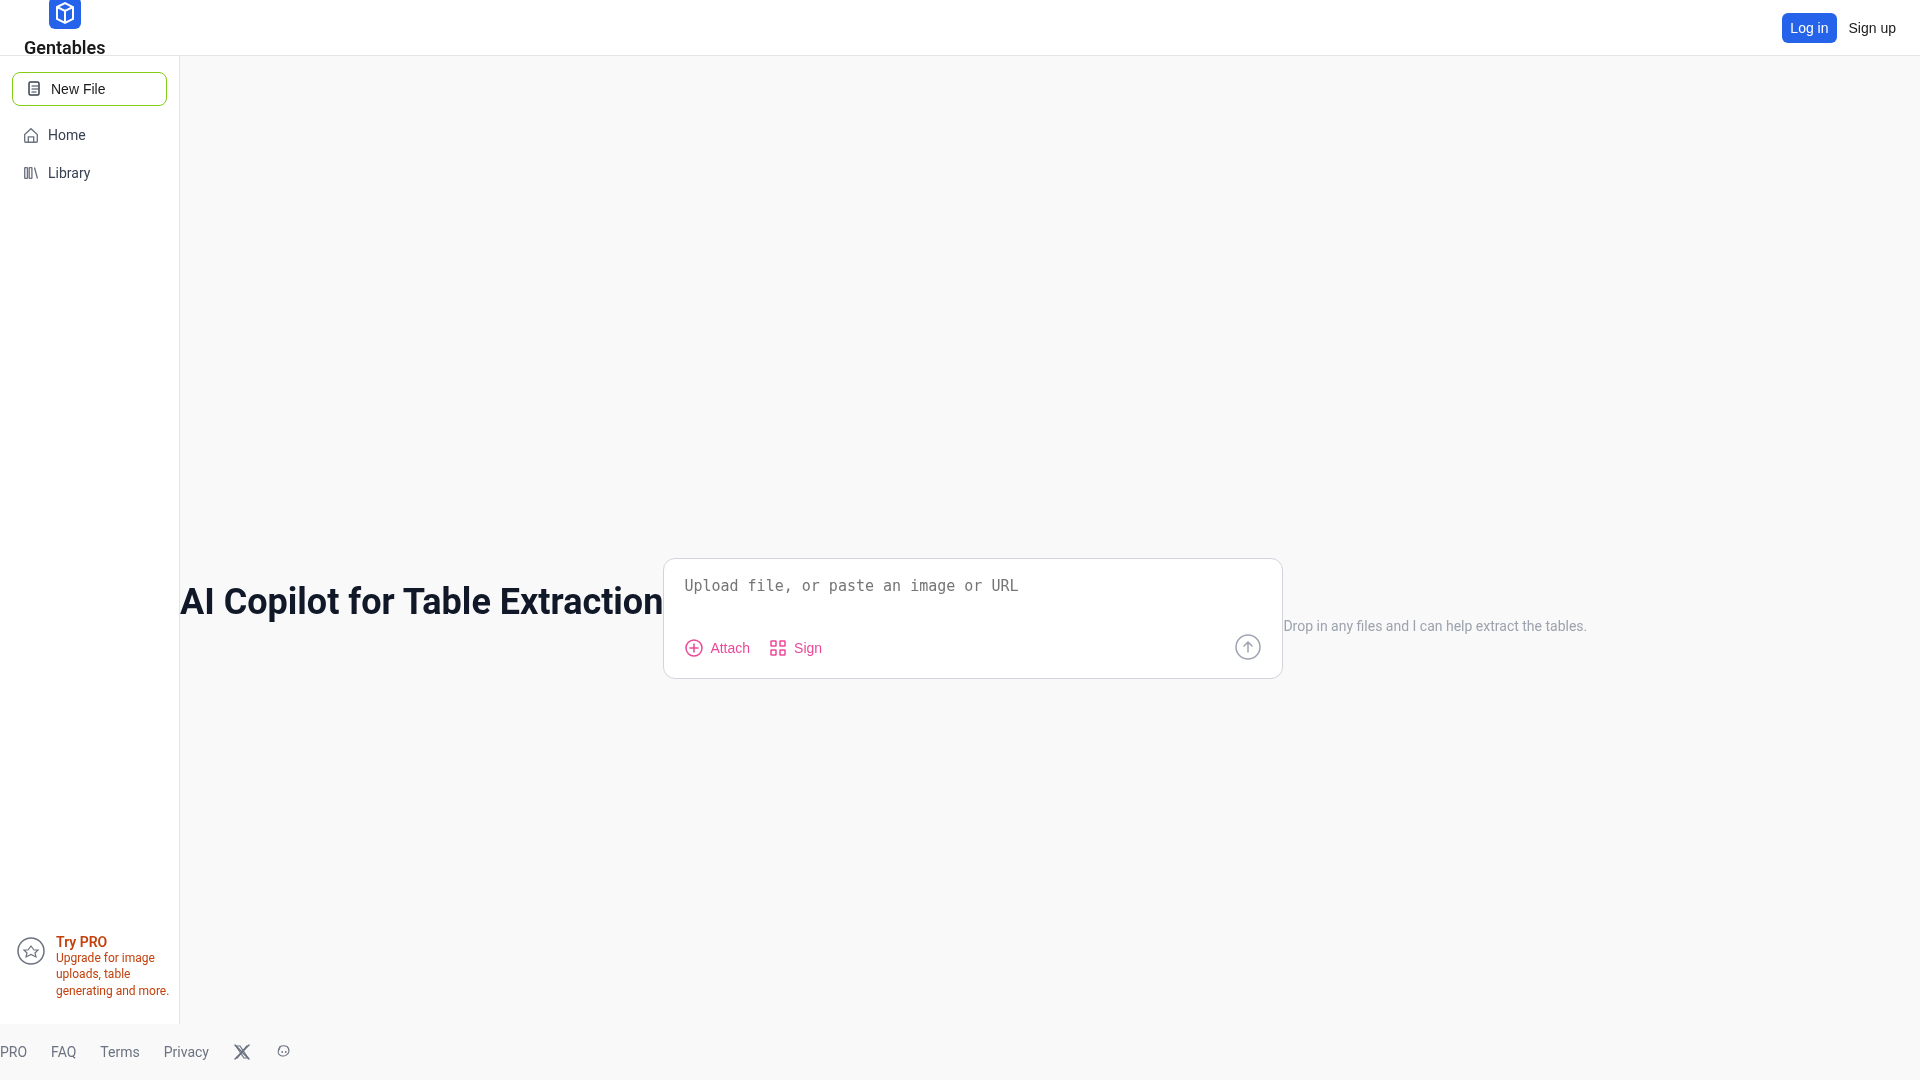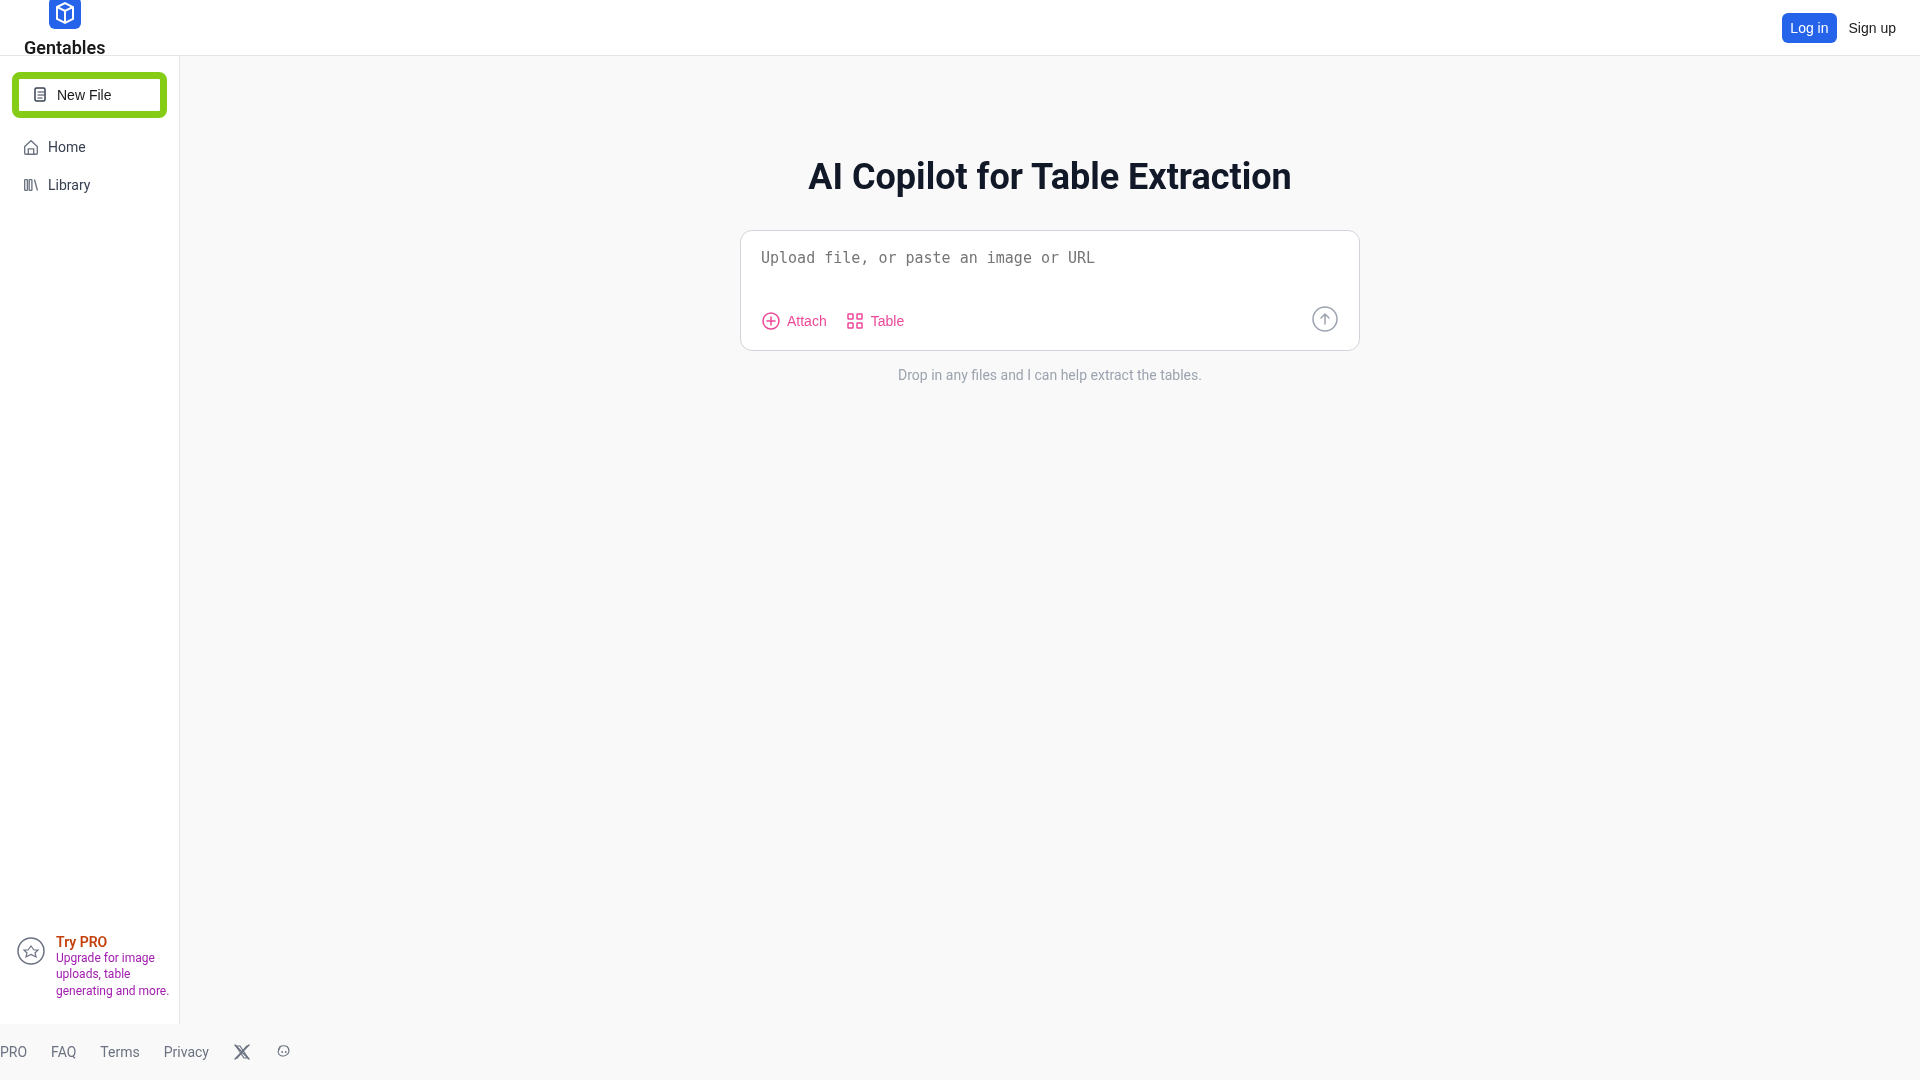--- a/index.html
+++ b/index.html
@@ -83,21 +83,21 @@
       display: flex;
       flex-direction: column;
       gap: 4px;
       flex-shrink: 0;
     }
     .new-file-btn {
       display: flex;
       align-items: center;
       gap: 8px;
       padding: 8px 14px;
-      border: 7px solid #84cc16;
+      border: 1px solid #84cc16;
       border-radius: 8px;
       background: #fff;
       cursor: pointer;
       font-size: 14px;
       font-weight: 500;
       color: #1a1a1a;
       margin-bottom: 8px;
       width: 100%;
     }
     .nav-item {
@@ -114,21 +114,21 @@
     .nav-icon {
       width: 18px;
       height: 18px;
       color: #6b7280;
     }
 
     
     .main-content {
       flex: 1;
       display: flex;
-      flex-direction: column;
+      flex-direction: row;
       align-items: center;
       justify-content: flex-start;
       padding-top: 100px;
       position: relative;
       background: #f9f9f9;
     }
 
     .page-title {
       font-size: 36px;
       font-weight: 700;
@@ -216,21 +216,21 @@
       margin-top: 2px;
     }
     .try-pro-text-block {}
     .try-pro-title {
       font-size: 14px;
       font-weight: 600;
       color: #c2410c;
     }
     .try-pro-desc {
       font-size: 12px;
-      color: #a21caf;
+      color: #c2410c;
       max-width: 130px;
       line-height: 1.4;
     }
 
     
     .help-btn {
       position: fixed;
       bottom: 24px;
       right: 24px;
       width: 28px;
@@ -333,21 +333,21 @@
             </svg>
             <span>Attach</span>
           </button>
           <button class="tool-btn">
             <svg viewBox="0 0 20 20" fill="none">
               <rect x="3" y="3" width="5" height="5" rx="0.5" stroke="currentColor" stroke-width="1.5" fill="none"></rect>
               <rect x="12" y="3" width="5" height="5" rx="0.5" stroke="currentColor" stroke-width="1.5" fill="none"></rect>
               <rect x="3" y="12" width="5" height="5" rx="0.5" stroke="currentColor" stroke-width="1.5" fill="none"></rect>
               <rect x="12" y="12" width="5" height="5" rx="0.5" stroke="currentColor" stroke-width="1.5" fill="none"></rect>
             </svg>
-            <span>Table</span>
+            <span>Sign</span>
           </button>
         </div>
         <button class="submit-btn">
           <svg viewBox="0 0 28 28" fill="none">
             <circle cx="14" cy="14" r="12" stroke="#9ca3af" stroke-width="1.5" fill="none"></circle>
             <path d="M14 19V9M10 13l4-4 4 4" stroke="#9ca3af" stroke-width="1.5" stroke-linecap="round" stroke-linejoin="round"></path>
           </svg>
         </button>
       </div>
     </div>

